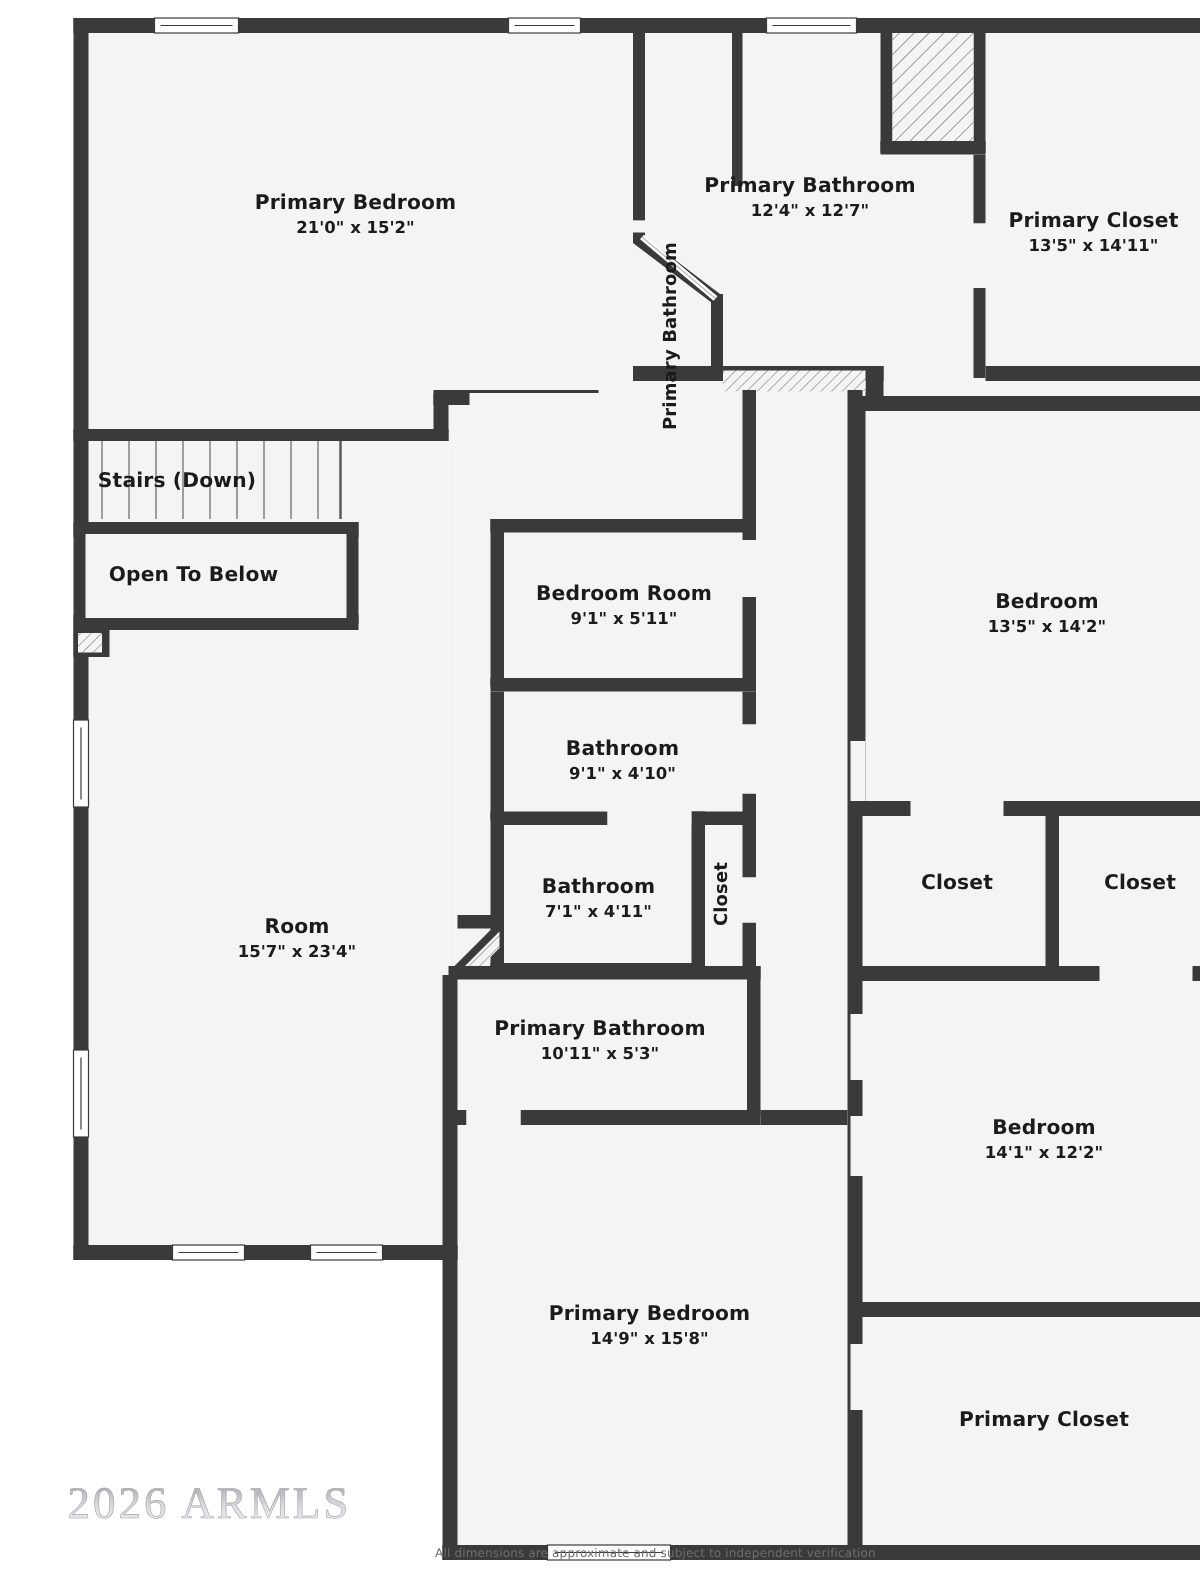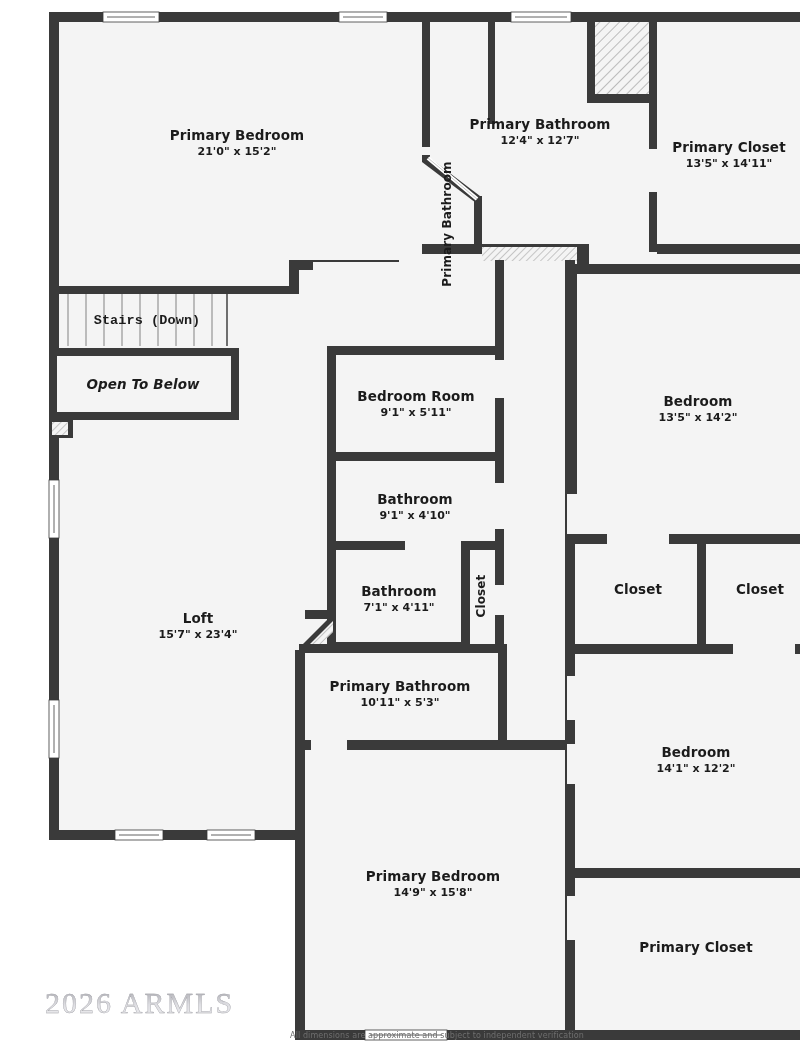--- a/index.html
+++ b/index.html
@@ -313,25 +313,25 @@
 
   <div class="room-label" style="left:692px; top:155px; transform:translate(-50%,-50%);">
     <span class="room-name">Primary Closet</span>
     <span class="room-dims">13'5" x 14'11"</span>
   </div>
 
   <div class="room-label vertical small" style="left:410px; top:224px; transform:translate(-50%,-50%) rotate(-90deg);">
     <span class="room-name">Primary Bathroom</span>
   </div>
 
-  <div class="room-label" style="left:110px; top:321px; transform:translate(-50%,-50%);font-family:Liberation Mono, monospace;">
+  <div class="room-label" style="left:81px; top:321px; transform:translate(-50%,-50%);">
     <span class="room-name">Stairs (Down)</span>
   </div>
 
-  <div class="room-label" style="left:106px; top:384px; transform:translate(-50%,-50%);font-style:italic;">
+  <div class="room-label" style="left:92px; top:384px; transform:translate(-50%,-50%);">
     <span class="room-name">Open To Below</span>
   </div>
 
   <div class="room-label" style="left:379px; top:404px; transform:translate(-50%,-50%);">
     <span class="room-name">Bedroom Room</span>
     <span class="room-dims">9'1" x 5'11"</span>
   </div>
 
   <div class="room-label" style="left:661px; top:409px; transform:translate(-50%,-50%);">
     <span class="room-name">Bedroom</span>
@@ -354,21 +354,21 @@
 
   <div class="room-label" style="left:601px; top:589px; transform:translate(-50%,-50%);">
     <span class="room-name">Closet</span>
   </div>
 
   <div class="room-label" style="left:723px; top:589px; transform:translate(-50%,-50%);">
     <span class="room-name">Closet</span>
   </div>
 
   <div class="room-label" style="left:161px; top:626px; transform:translate(-50%,-50%);">
-    <span class="room-name">Loft</span>
+    <span class="room-name">Room</span>
     <span class="room-dims">15'7" x 23'4"</span>
   </div>
 
   <div class="room-label" style="left:363px; top:694px; transform:translate(-50%,-50%);">
     <span class="room-name">Primary Bathroom</span>
     <span class="room-dims">10'11" x 5'3"</span>
   </div>
 
   <div class="room-label" style="left:659px; top:760px; transform:translate(-50%,-50%);">
     <span class="room-name">Bedroom</span>

